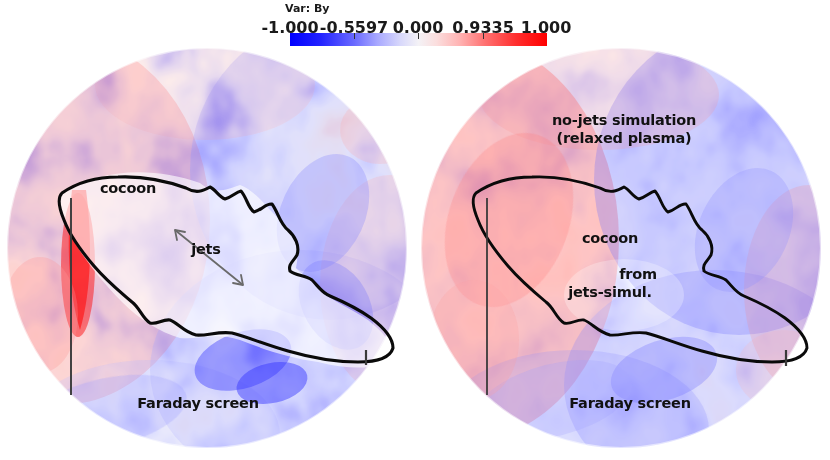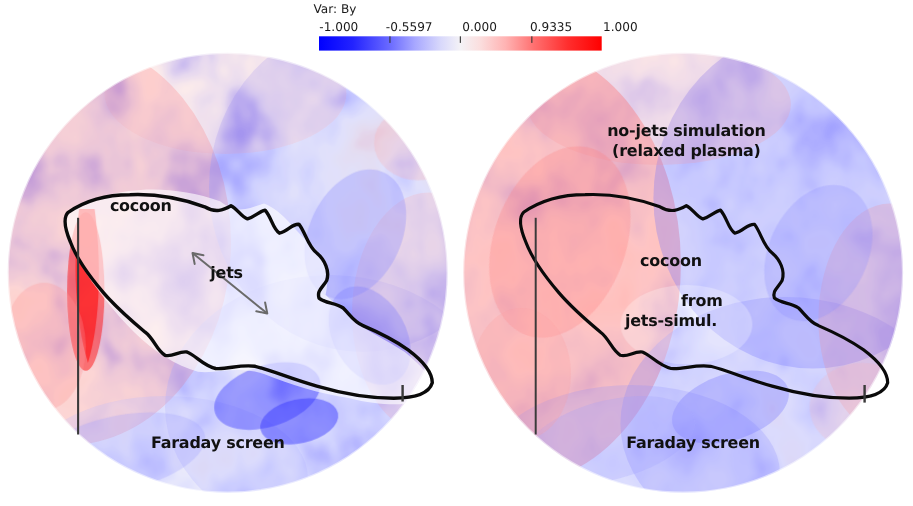--- a/index.html
+++ b/index.html
@@ -7,30 +7,30 @@
     width:830px;height:460px;overflow:hidden;position:relative;
     font-family:"DejaVu Sans","Liberation Sans",sans-serif;
     background:#ffffff;
   }
   #root{position:absolute;left:0;top:0;width:830px;height:460px;}
 
   
   .legend{position:absolute;left:285px;top:2px;width:262px;height:46px;}
   .legend-title{
     position:absolute;left:0;top:0;
-    font-size:11px;font-weight:normal;color:#1a1a1a;
+    font-size:11px;font-weight:bold;color:#1a1a1a;
     letter-spacing:0px;white-space:nowrap;
   }
   .legend-ticklabels{
     position:absolute;left:-38px;top:16px;width:338px;height:13px;
   }
   .legend-ticklabels span{
     position:absolute;top:0;
-    font-size:11px;font-weight:normal;color:#1a1a1a;
-    white-space:nowrap;transform:translateX(-50%);margin-left:18px;
+    font-size:16px;font-weight:bold;color:#1a1a1a;
+    white-space:nowrap;transform:translateX(-50%);
   }
   .legend-bar{
     position:absolute;left:5px;top:31px;width:257px;height:13px;
     background:linear-gradient(to right,
       #0000ff 0%, #2323ff 12%, #6a6aff 25%, #a8a8ff 34%,
       #d8d8fb 43%, #f4f2f6 50%, #fbdede 57%,
       #ffb3b3 66%, #ff7070 76%, #ff2e2e 88%, #ff0000 100%);
   }
   .legend-tick{
     position:absolute;width:1px;height:6px;background:#333;top:31px;

